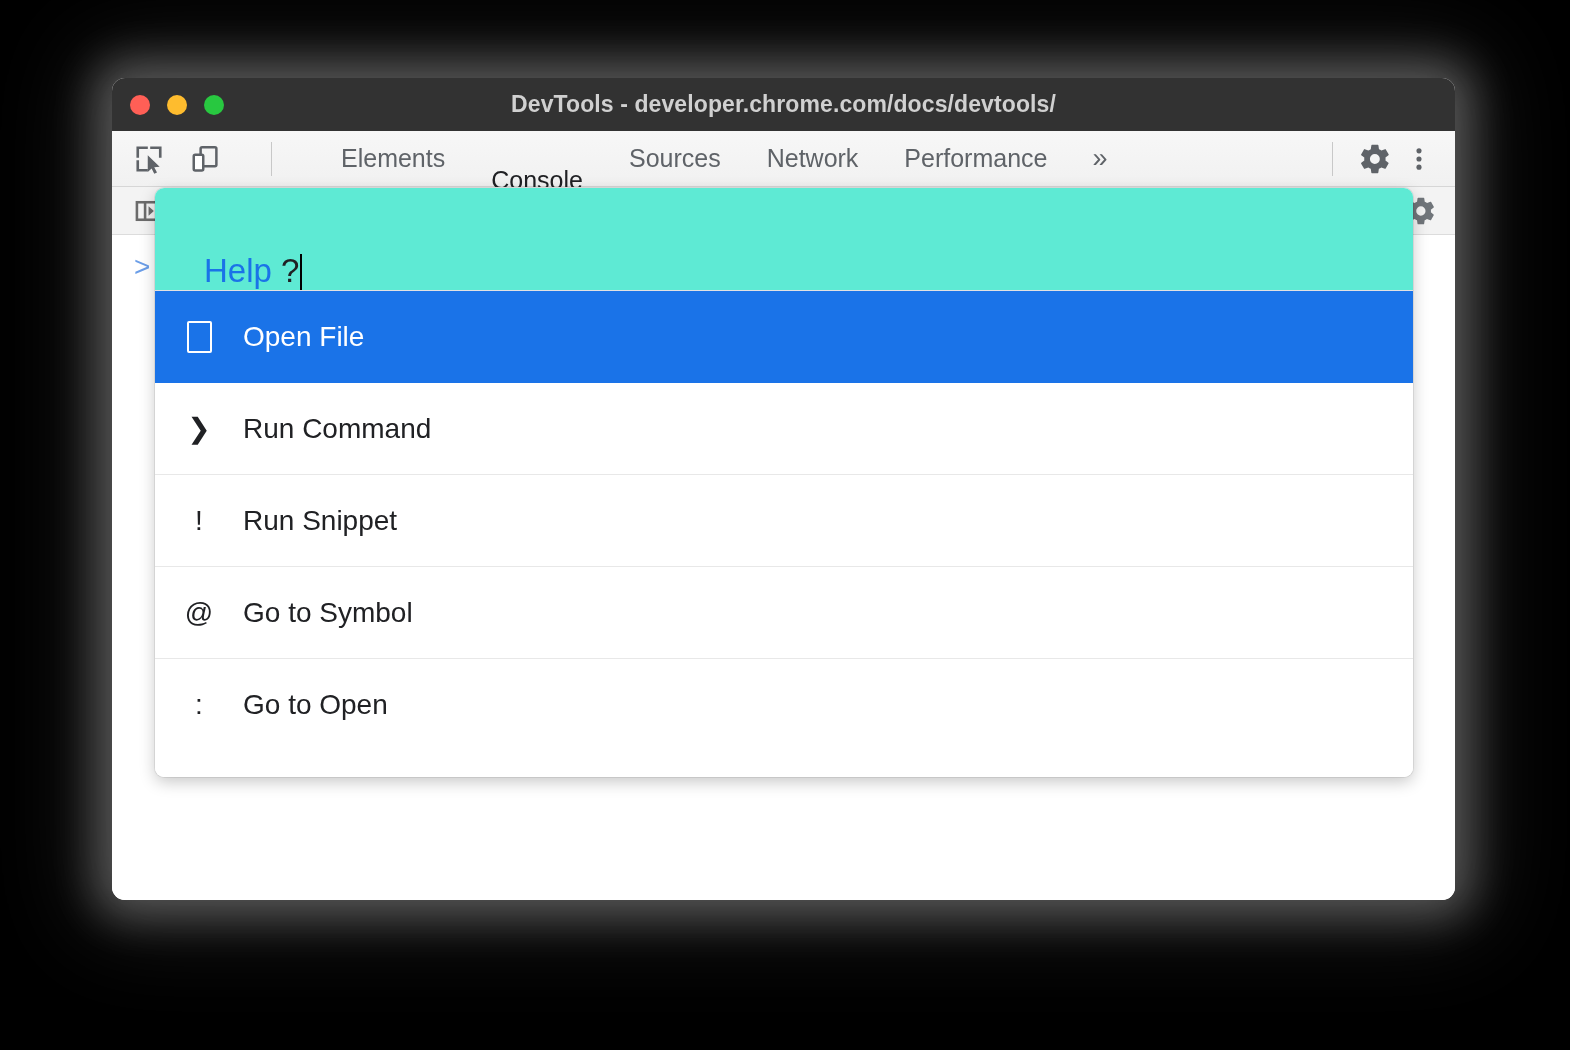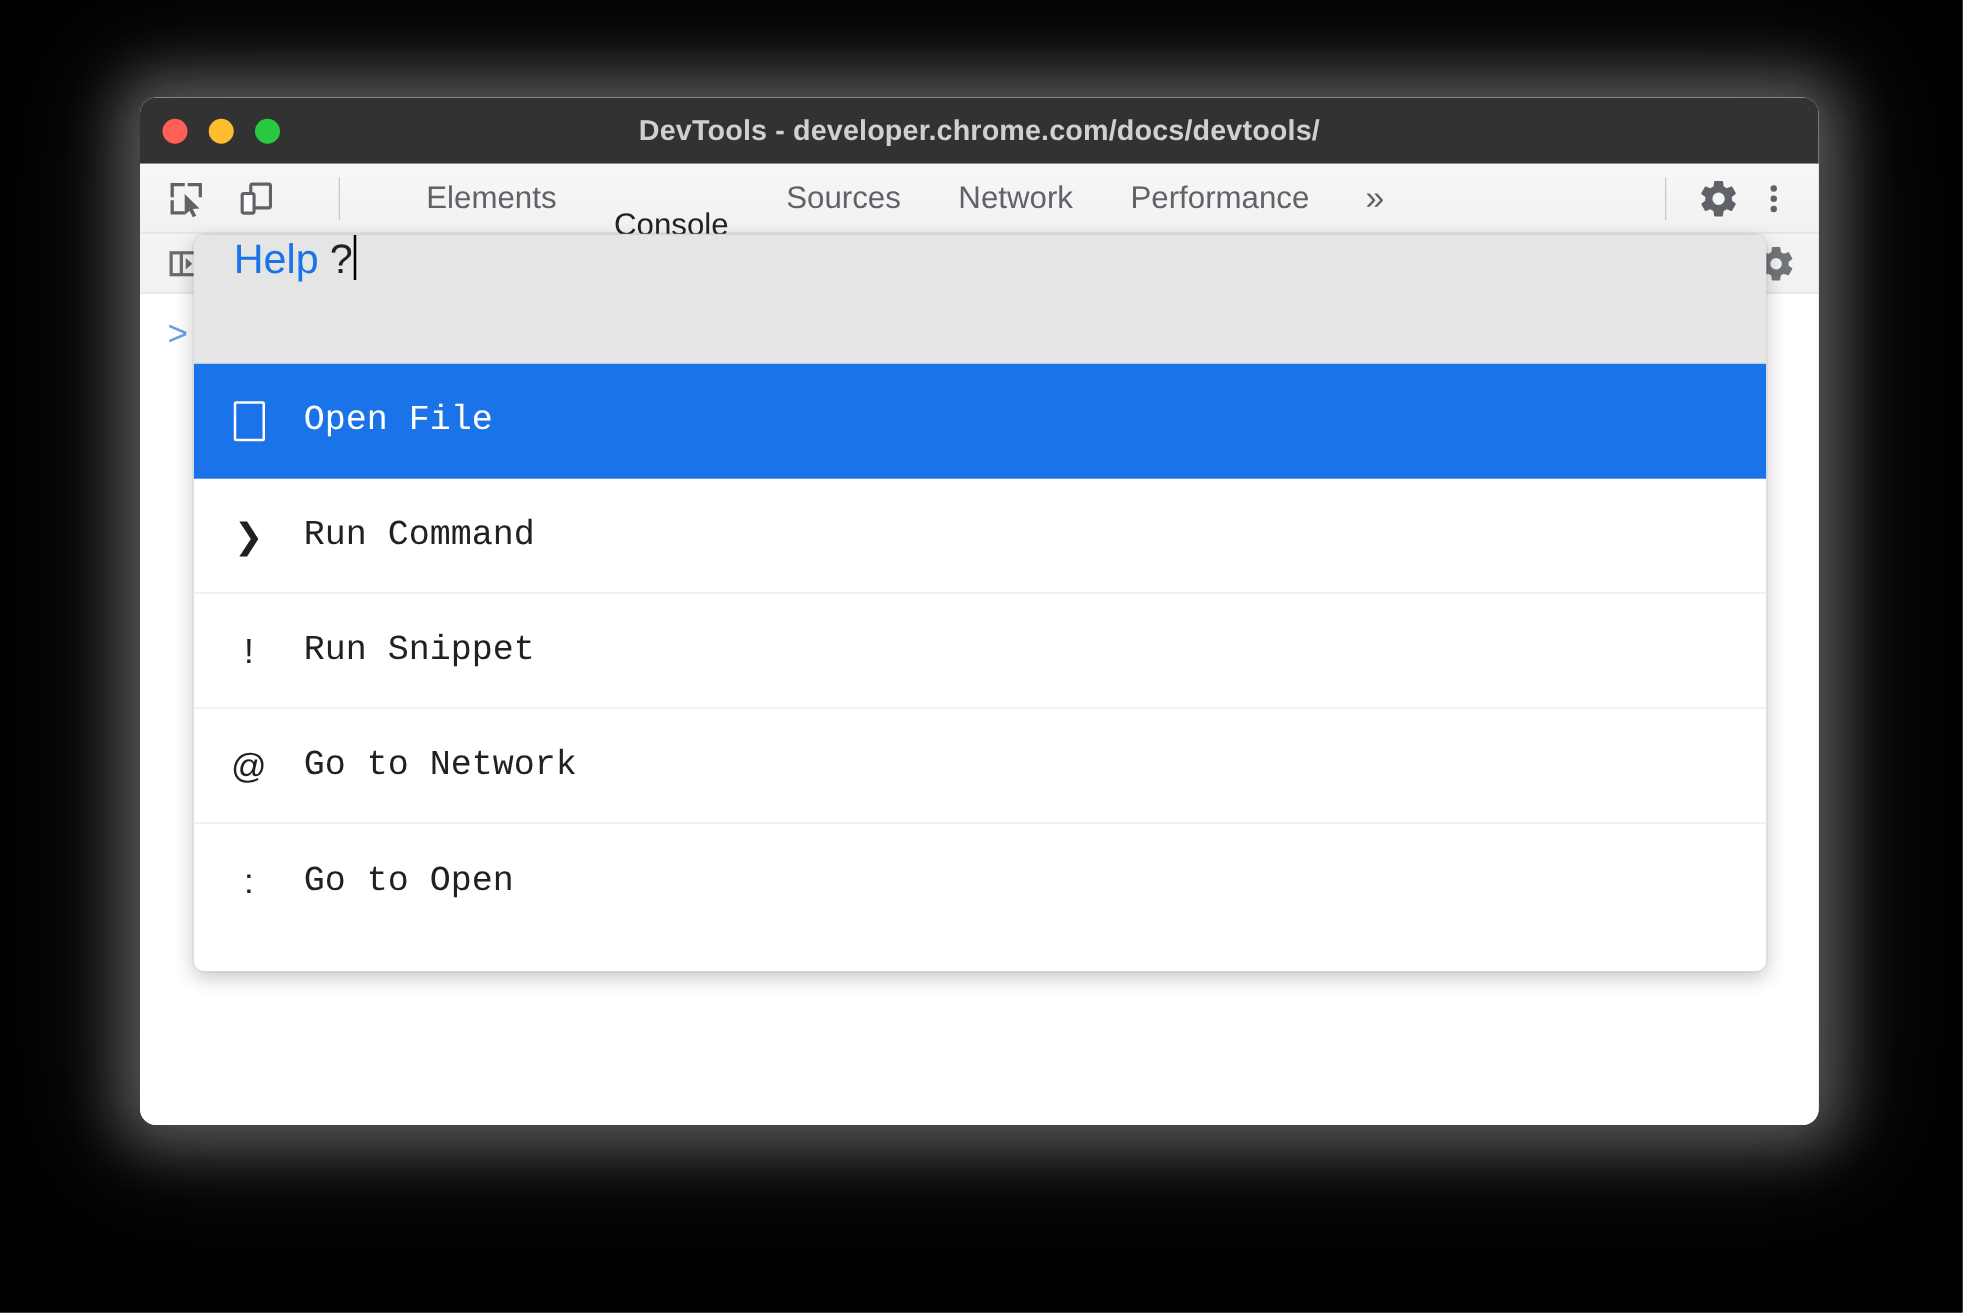--- a/index.html
+++ b/index.html
@@ -136,24 +136,24 @@
     top: 110px;          
     width: 1258px;
     background: #ffffff;
     border-radius: 9px 9px 9px 9px;
     box-shadow: 0 5px 16px rgba(0,0,0,0.22), 0 0 0 1px rgba(0,0,0,0.07);
     overflow: hidden;
   }
   .palette-input-row {
     height: 103px;
     display: flex;
-    align-items: flex-start;
-    padding-left: 32px;
+    align-items: flex-end;
+    padding-left: 49px;
     border-bottom: 1px solid #e2e2e2;
-    background: #e5e5e5;
+    background: #5eead4;
   }
   .query-prefix {
     font-size: 33px;
     color: #1a73e8;
   }
   .query-rest {
     font-size: 33px;
     color: #202124;
     margin-left: 9px;
   }
@@ -196,21 +196,20 @@
     align-items: center;
     justify-content: center;
     font-size: 28px;
     color: #202124;
     font-weight: 400;
   }
   .prow.selected .prow-icon { color: #ffffff; }
   .prow-label {
     font-size: 28px;
     color: #202124;
-    font-family: Liberation Mono, monospace;
   }
   .prow.selected .prow-label { color: #ffffff; }
 
   .file-glyph {
     width: 25px; height: 32px;
     border: 2.5px solid #ffffff;
     border-radius: 2px;
   }
   .palette-bottom-pad { height: 26px; background: #ffffff; }
 </style>
@@ -313,21 +312,21 @@
           <div class="prow-label">Run Command</div>
         </div>
 
         <div class="prow">
           <div class="prow-icon">!</div>
           <div class="prow-label">Run Snippet</div>
         </div>
 
         <div class="prow">
           <div class="prow-icon">@</div>
-          <div class="prow-label">Go to Network</div>
+          <div class="prow-label">Go to Symbol</div>
         </div>
 
         <div class="prow">
           <div class="prow-icon">:</div>
           <div class="prow-label">Go to Open</div>
         </div>
 
       </div>
 
       <div class="palette-bottom-pad"></div>

